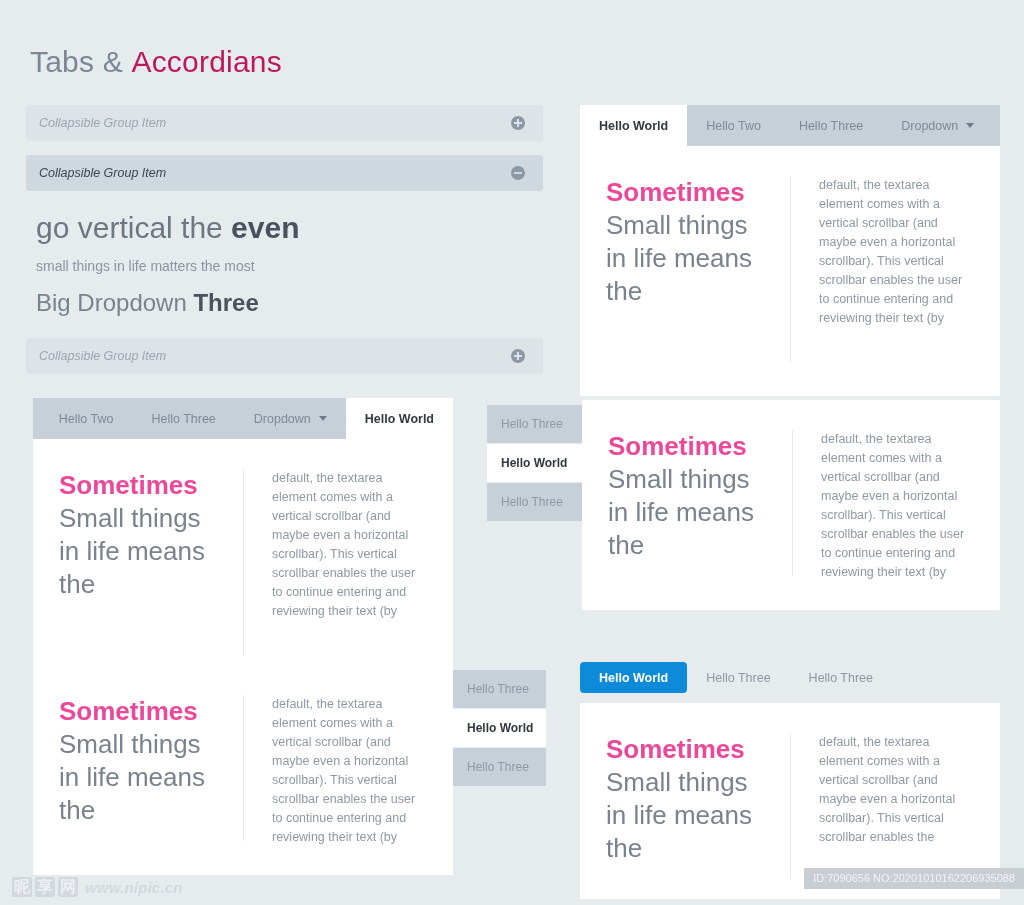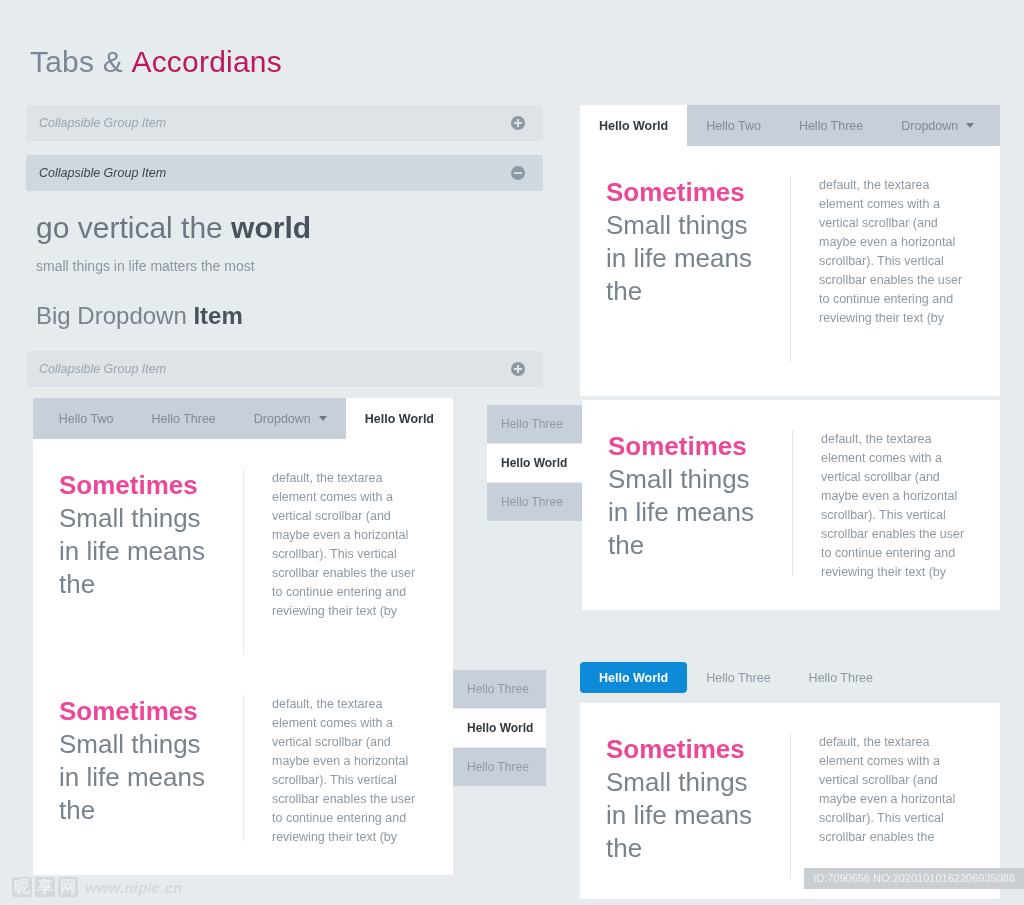--- a/index.html
+++ b/index.html
@@ -95,21 +95,21 @@
     font-weight: 300;
     color: #6c7782;
     margin-bottom: 9px;
   }
   .acc-h1 .strong { font-weight: 700; color: #4a535d; }
   .acc-sub {
     font-size: 14px;
     line-height: 20px;
     color: #8b96a1;
     font-weight: 400;
-    margin-bottom: 25px;
+    margin-bottom: 12px;
   }
   .acc-h2 {
     font-size: 24px;
     line-height: 30px;
     font-weight: 300;
     color: #79838e;
   }
   .acc-h2 .strong { font-weight: 700; color: #4a535d; }
   .acc-spacer { height: 14px; }
 
@@ -309,25 +309,25 @@
 
   <div class="acc-spacer"></div>
 
   <div class="acc-header active">
     <span>Collapsible Group Item</span>
     <span class="acc-icon minus"></span>
   </div>
 
   <div class="acc-body">
     <div class="acc-h1">
-      <span>go vertical the </span><span class="strong">world</span>
+      <span>go vertical the </span><span class="strong">even</span>
     </div>
     <div class="acc-sub">small things in life matters the most</div>
     <div class="acc-h2">
-      <span>Big Dropdown </span><span class="strong">Item</span>
+      <span>Big Dropdown </span><span class="strong">Three</span>
     </div>
   </div>
 
   <div class="acc-header inactive">
     <span>Collapsible Group Item</span>
     <span class="acc-icon plus"></span>
   </div>
 </div>
 
 <div class="panel" id="panel-top-right">

